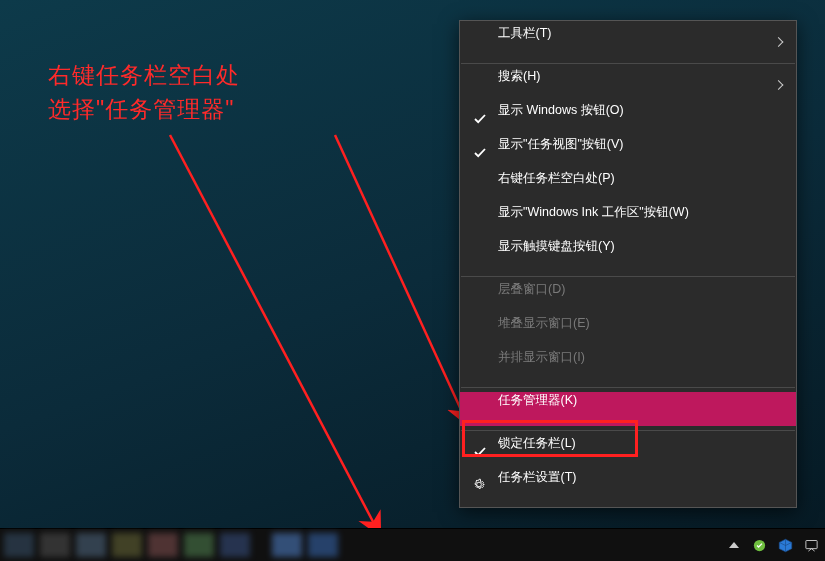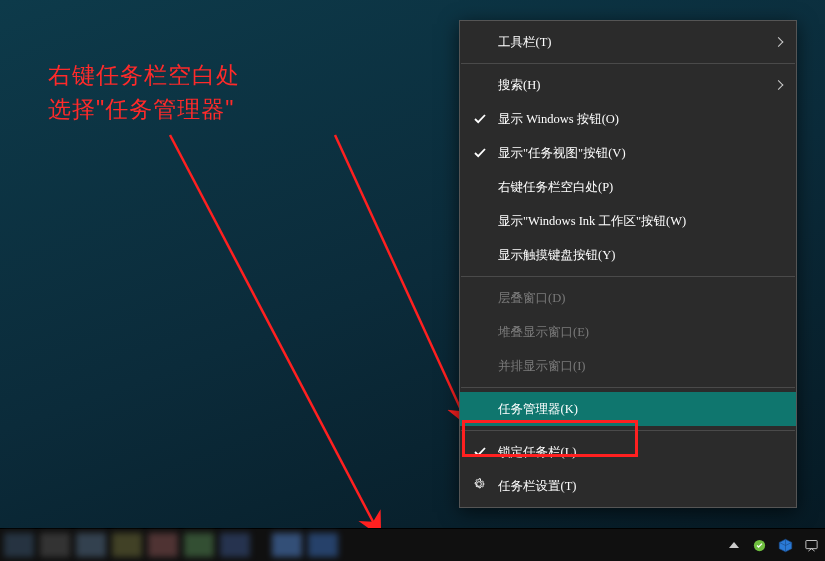--- a/index.html
+++ b/index.html
@@ -3,28 +3,28 @@
 <meta charset="utf-8">
 <style>
   html,body{margin:0;padding:0;width:825px;height:561px;overflow:hidden;font-family:"Microsoft YaHei","Segoe UI",sans-serif;}
   .desktop{position:relative;width:825px;height:561px;background:linear-gradient(160deg,#0d3a4a 0%,#0b2b3a 50%,#061923 100%);}
   
   .annotation{position:absolute;left:48px;top:58px;color:#ff2a2a;font-size:23px;line-height:34px;font-weight:400;letter-spacing:1px;}
   
   .arrow-svg{position:absolute;left:0;top:0;width:825px;height:561px;pointer-events:none;}
   
   .ctx{position:absolute;right:28px;top:20px;width:336px;background:#2b2b2b;border:1px solid #555;box-shadow:0 4px 18px rgba(0,0,0,.6);padding:4px 0;}
-  .ctx-item{position:relative;height:34px;display:flex;align-items:center;color:#fff;font-size:12.5px;padding-left:38px;padding-right:10px;cursor:default;font-family:Liberation Serif, serif;}
+  .ctx-item{position:relative;height:34px;display:flex;align-items:flex-start;color:#fff;font-size:12.5px;padding-left:38px;padding-right:10px;cursor:default;}
   .ctx-item.submenu::after{content:"";position:absolute;right:14px;top:50%;width:6px;height:6px;border-top:1.5px solid #ccc;border-right:1.5px solid #ccc;transform:translateY(-50%) rotate(45deg);}
   .ctx-item.disabled{color:#7a7a7a;}
   .ctx-sep{height:1px;background:#4a4a4a;margin:4px 1px;}
   .ctx-item .check{position:absolute;left:14px;top:50%;width:12px;height:12px;transform:translateY(-50%);}
   .ctx-item .check svg{display:block;}
   .ctx-item .gear{position:absolute;left:12px;top:50%;transform:translateY(-50%);}
-  .ctx-item.highlight{background:#0f766e;}
+  .ctx-item.highlight{background:#be185d;}
   .red-box{position:absolute;border:3px solid #ff2020;pointer-events:none;}
   
   .taskbar{position:absolute;left:0;bottom:0;width:825px;height:32px;background:#101010;border-top:1px solid #000;}
   .tb-blob{position:absolute;bottom:4px;height:24px;filter:blur(3px);opacity:.85;}
   .tray{position:absolute;right:6px;bottom:0;height:32px;display:flex;align-items:center;gap:10px;color:#fff;}
   .tray-up{width:0;height:0;border-left:5px solid transparent;border-right:5px solid transparent;border-bottom:6px solid #ccc;margin-right:2px;}
   .tray-icon{width:16px;height:16px;display:flex;align-items:center;justify-content:center;}
 </style>
 </head>
 <body>

